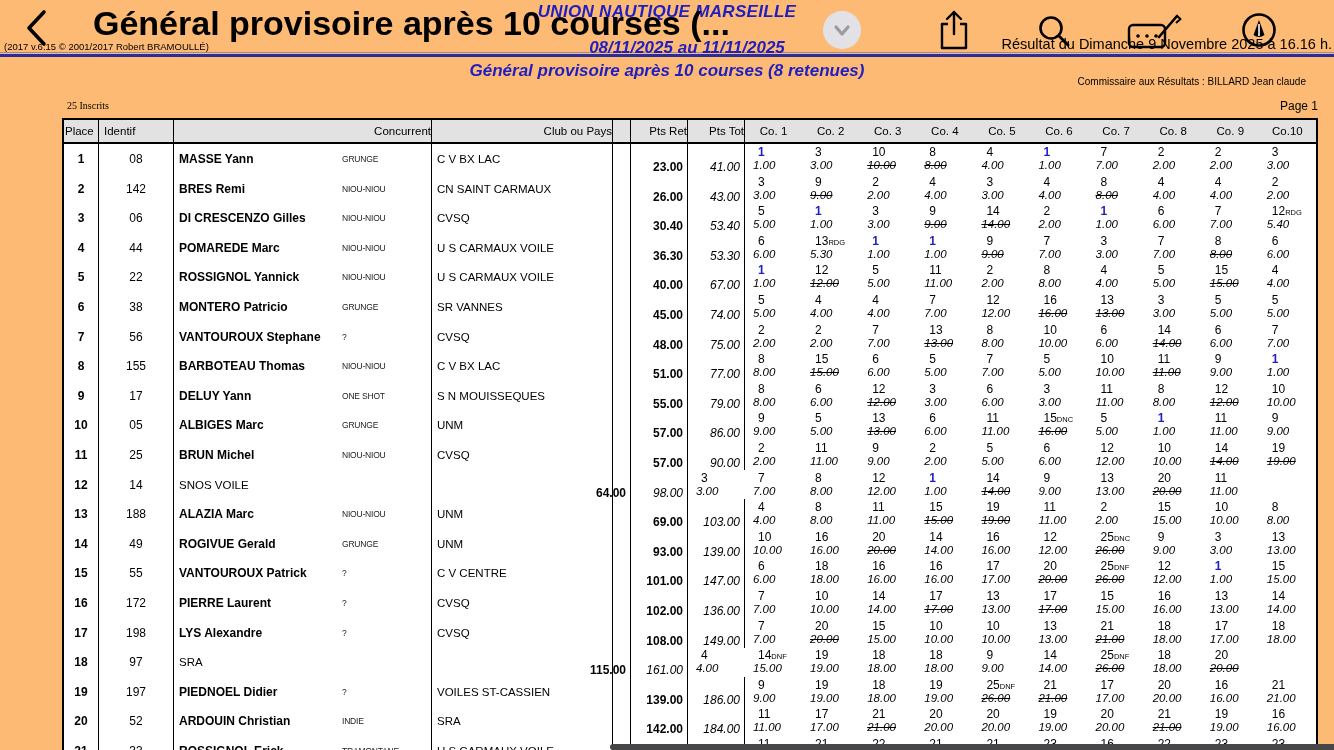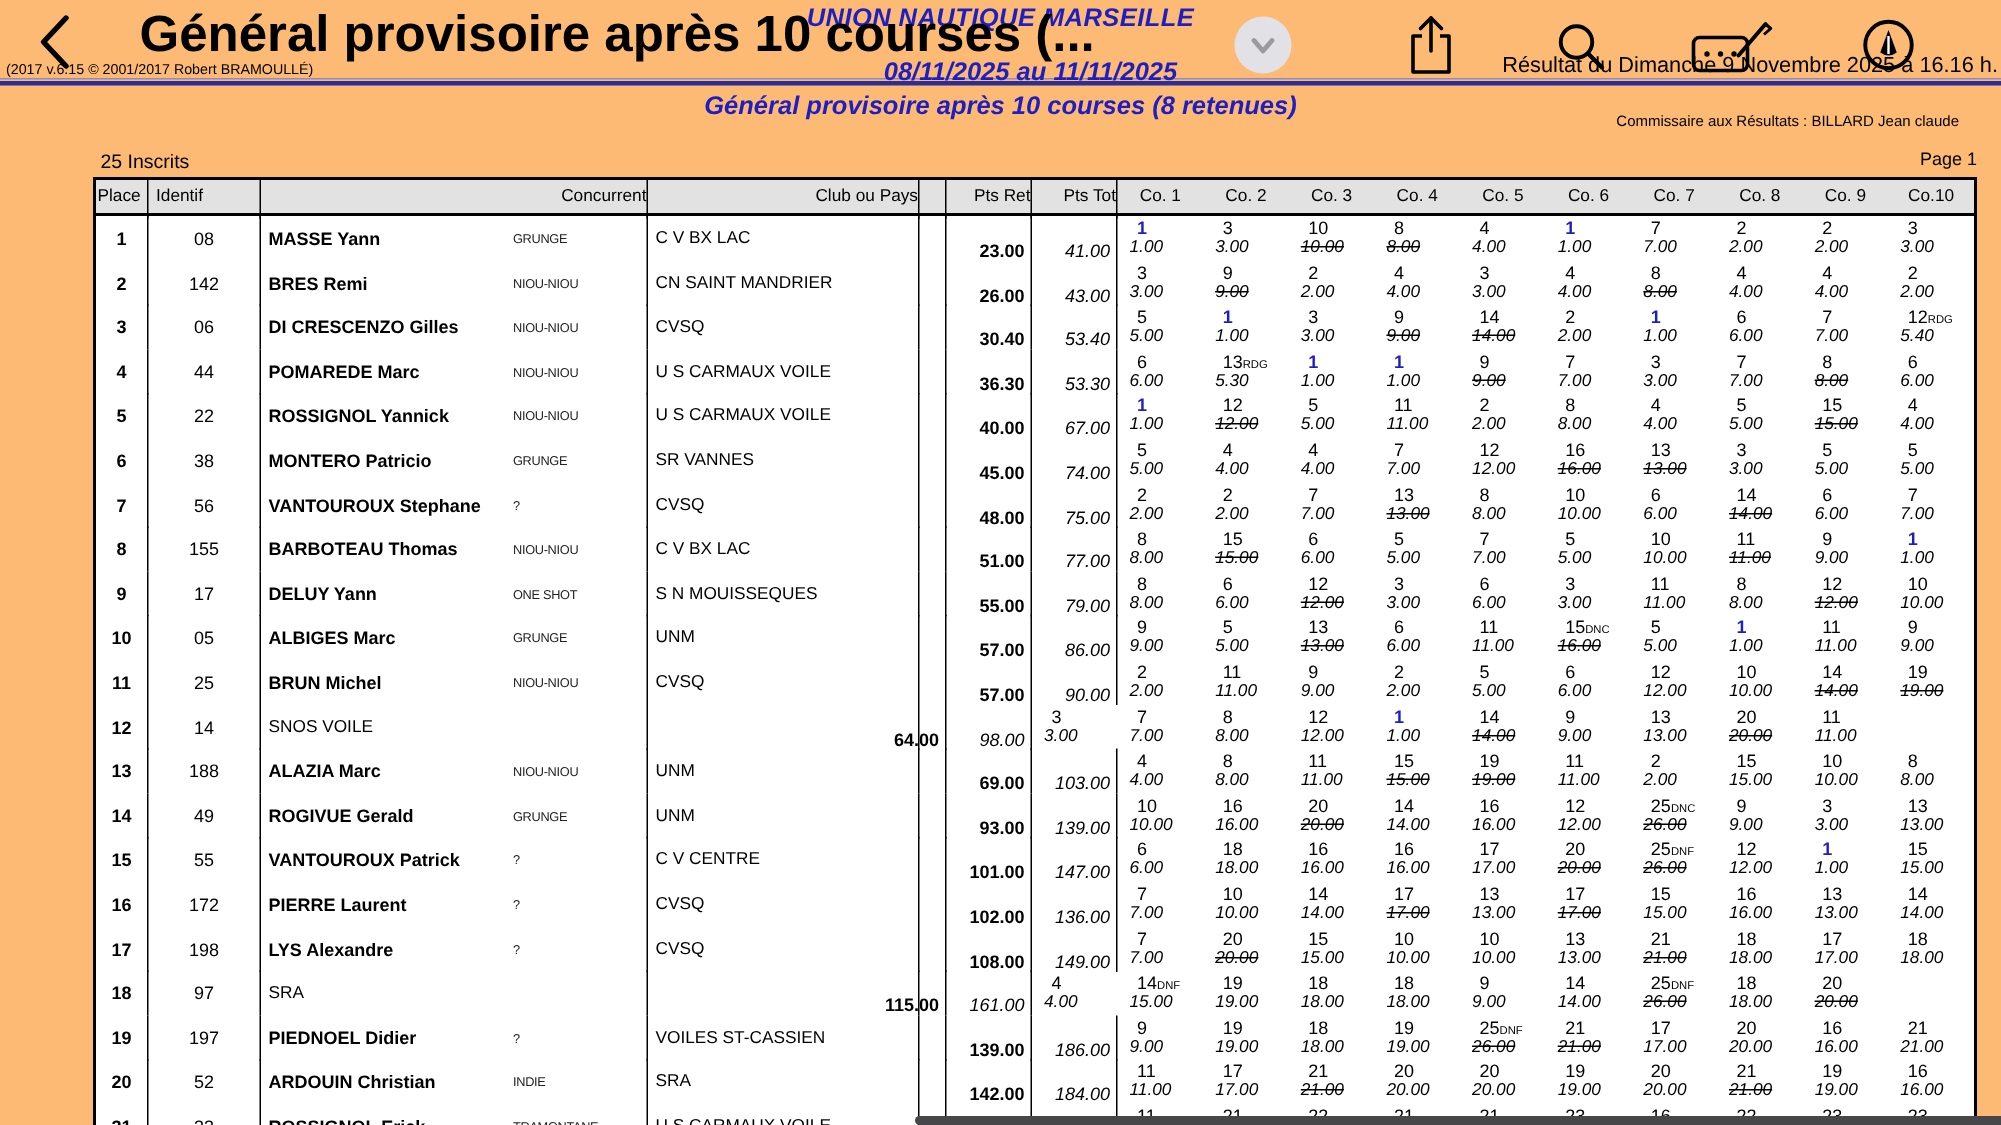--- a/index.html
+++ b/index.html
@@ -23,21 +23,21 @@
   
   .doc-org{position:absolute;left:0;right:0;top:2px;text-align:center;z-index:5;
            font-size:17px;font-weight:700;font-style:italic;color:#1f1fc1;letter-spacing:.3px;}
   .doc-dates{position:absolute;left:40px;right:0;top:38px;text-align:center;z-index:5;
              font-size:17px;font-weight:700;font-style:italic;color:#1f1fc1;}
   .result-line{position:absolute;right:2px;top:36px;font-size:14.5px;z-index:10;white-space:nowrap;}
   .rule-thin{position:absolute;left:0;top:52px;width:100%;height:1px;background:#8a8ac4;}
   .rule-thick{position:absolute;left:0;top:54px;width:100%;height:3px;background:#2d2d96;}
   .doc-subtitle{position:absolute;left:0;right:0;top:61px;text-align:center;
                 font-size:17px;font-weight:700;font-style:italic;color:#1f1fc1;}
-  .entrants{position:absolute;left:67px;top:100px;font-size:13px;}
+  .entrants{position:absolute;left:67px;top:100px;font-size:10px;font-family:Liberation Serif, serif;}
   .commissaire{position:absolute;right:28px;top:76px;font-size:10px;}
   .page-num{position:absolute;right:16px;top:99px;font-size:12px;}
 
   
   .rtable{position:absolute;left:62px;top:118px;width:1252px;border:2px solid #000;background:#fff;}
   .thead,.trow{display:grid;grid-template-columns:35px 75px 258px 181px 18px 57px 57px repeat(10,57.1px);}
   .thead{height:22px;background:#e2e2e2;border-bottom:2px solid #000;font-size:11.5px;align-items:center;}
   .thead>span{display:block;height:26px;line-height:22px;}
   .h-brd{border-right:1px solid #000;}
   .h-place{padding-left:1px;}
@@ -158,21 +158,21 @@
             <span class="pts">3.00</span>
           </div>
         </div>
         <div class="trow">
           <div class="c-place c-brd">2</div>
           <div class="c-sail c-brd">142</div>
           <div class="c-conc c-brd">
             <span class="nm">BRES Remi</span>
             <span class="cat">NIOU-NIOU</span>
           </div>
-          <div class="c-club c-brd">CN SAINT MANDRIER</div>
+          <div class="c-club c-brd">CN SAINT CARMAUX</div>
           <div class="c-brd"></div>
           <div class="c-ret c-brd">26.00</div>
           <div class="c-tot c-brd">43.00</div>
           <div class="c-race">
             <span class="pos">3</span>
             <span class="pts">3.00</span>
           </div>
           <div class="c-race">
             <span class="pos">9</span>
             <span class="pts cut">9.00</span>

